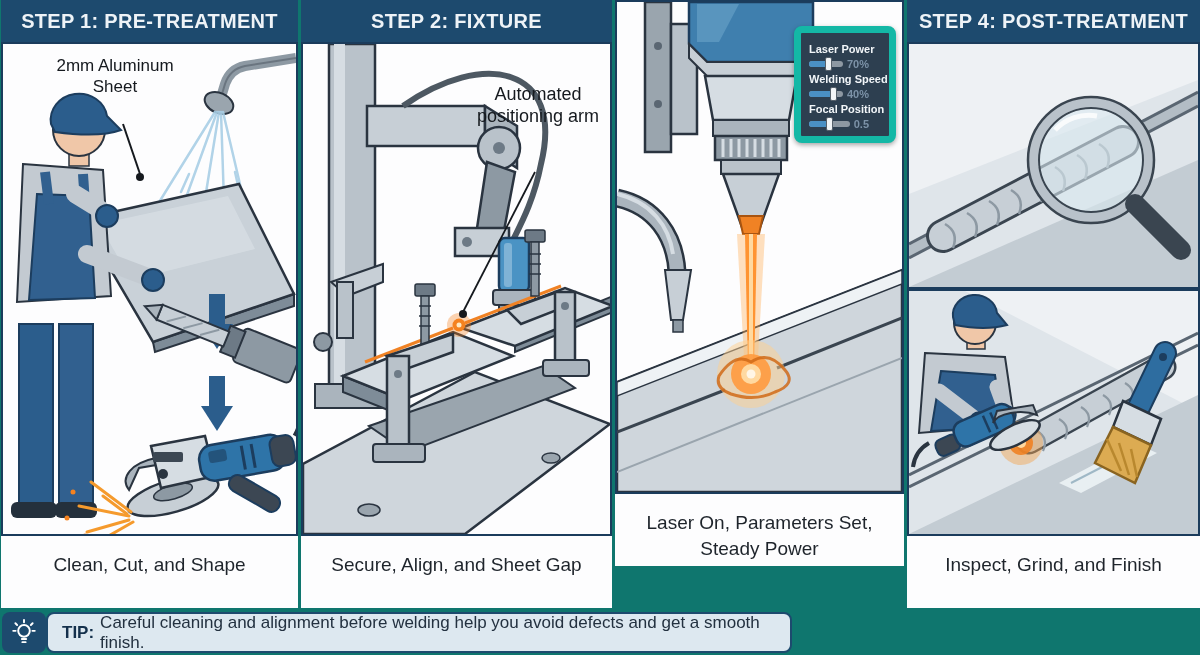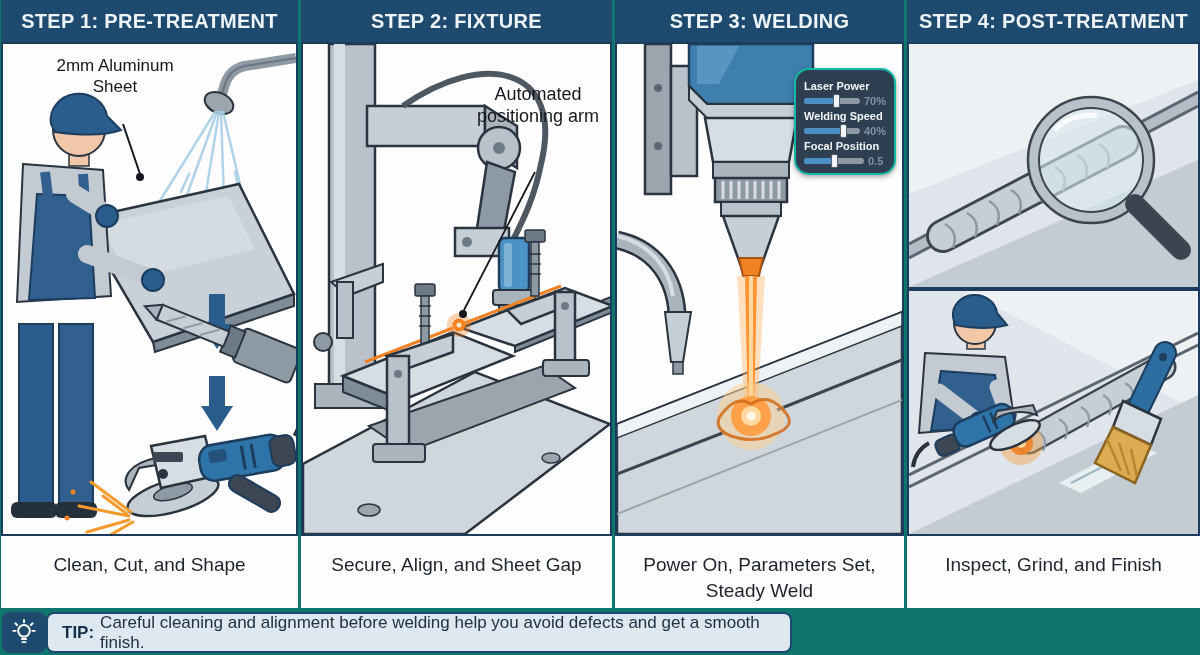--- a/index.html
+++ b/index.html
@@ -25,22 +25,22 @@
   .callout1 { left: 52px; top: 12px; width: 120px; }
   .callout2 { right: 8px; top: 40px; width: 128px; font-size: 18px; }
 
   .cap-row { height: 72px; padding-top: 16px; text-align: center; background: #fdfdfe; }
   .cap { font-size: 19px; color: #1e242b; font-weight: 500; line-height: 1.35; margin: 0 auto; }
   .cap-wrap { max-width: 248px; }
 
   
   .params {
     position: absolute; right: 6px; top: 24px; width: 102px; z-index: 3;
-    background: #2d3f50; border: 2px solid #14b8a6; border-radius: 15px;
-    padding: 7px 8px 6px 8px; box-shadow: 0 2px 5px rgba(0,0,0,.35);
+    background: #2d3f50; border: 7px solid #14b8a6; border-radius: 8px;
+    padding: 7px 20px 6px 8px; box-shadow: 0 2px 5px rgba(0,0,0,.35);
   }
   .p-label { color: #f2f6f9; font-size: 11px; font-weight: 700; margin-top: 3px; white-space: nowrap; }
   .p-row { display: flex; align-items: center; gap: 4px; margin-top: 3px; }
   .track { position: relative; width: 60px; height: 6px; background: #8d98a2; border-radius: 3px; }
   .fill { position: absolute; left: 0; top: 0; height: 6px; background: #4a90c4; border-radius: 3px; }
   .handle { position: absolute; top: -4px; width: 7px; height: 14px; background: #f2f5f7; border: 1px solid #55606a; border-radius: 2px; transform: translateX(-3px); }
   .p-val { color: #7d93a8; font-size: 11px; font-weight: 700; }
 
   
   .tip-row { display: flex; align-items: stretch; margin: 4px 0 0 2px; height: 41px; width: 790px; }
@@ -244,21 +244,20 @@
           <line x1="232" y1="128" x2="160" y2="268" stroke="#15191e" stroke-width="1.8"></line>
           <circle cx="160" cy="270" r="4" fill="#15191e"></circle>
         </svg>
       </div>
       <div class="cap-row">
           <div class="cap">Secure, Align, and Sheet Gap</div>
         </div>
     </div>
 
     <div class="col col3">
-      <div class="hdr">STEP 3: WELDING</div>
       <div class="panel">
 
         <div class="params">
           <div class="p-label">Laser Power</div>
           <div class="p-row">
             <div class="track">
               <div class="fill" style="width: 57%;"></div>
               <div class="handle" style="left: 57%;"></div>
             </div>
             <span class="p-val">70%</span>
@@ -332,21 +331,21 @@
           <g>
             <circle cx="134" cy="372" r="34" fill="#ffcf8e" opacity=".5"></circle>
             <circle cx="134" cy="372" r="20" fill="#ff9a3e" opacity=".9"></circle>
             <circle cx="134" cy="372" r="10" fill="#ffd9a0"></circle>
             <circle cx="134" cy="372" r="4.5" fill="#fff6e6"></circle>
             <path d="M102 374 Q118 350 134 360 Q152 348 168 368 Q180 382 158 390 Q138 400 114 392 Q98 386 102 374 Z" fill="none" stroke="#d06a18" stroke-width="3" opacity=".85"></path>
           </g>
         </svg>
       </div>
       <div class="cap-row">
-          <div class="cap cap-wrap">Power On, Parameters Set, Steady Weld</div>
+          <div class="cap cap-wrap">Laser On, Parameters Set, Steady Power</div>
         </div>
     </div>
 
     <div class="col col4">
       <div class="hdr">STEP 4: POST-TREATMENT</div>
       <div class="panel">
         <svg width="289" height="243" viewBox="0 0 289 243">
           <rect width="289" height="243" fill="#dfe5ea"></rect>
           <polygon points="0,0 289,0 289,36 0,150" fill="#eef1f4"></polygon>
           <polygon points="0,243 289,116 289,243" fill="#c3ccd3"></polygon>

